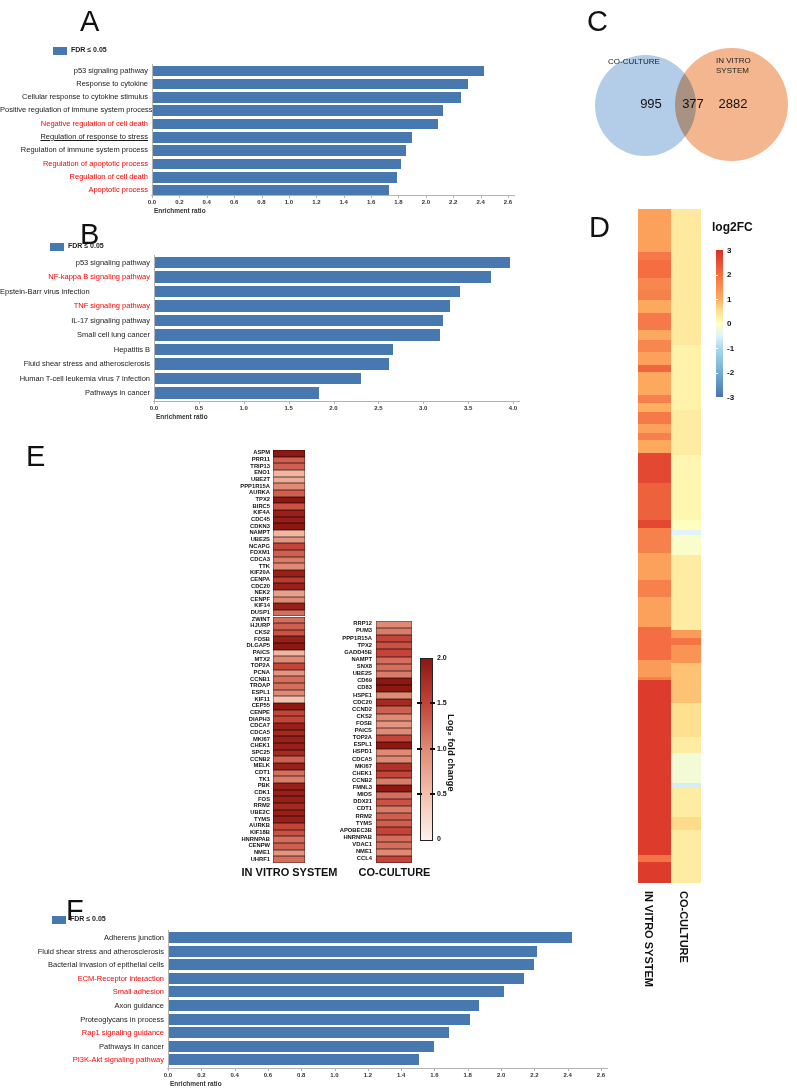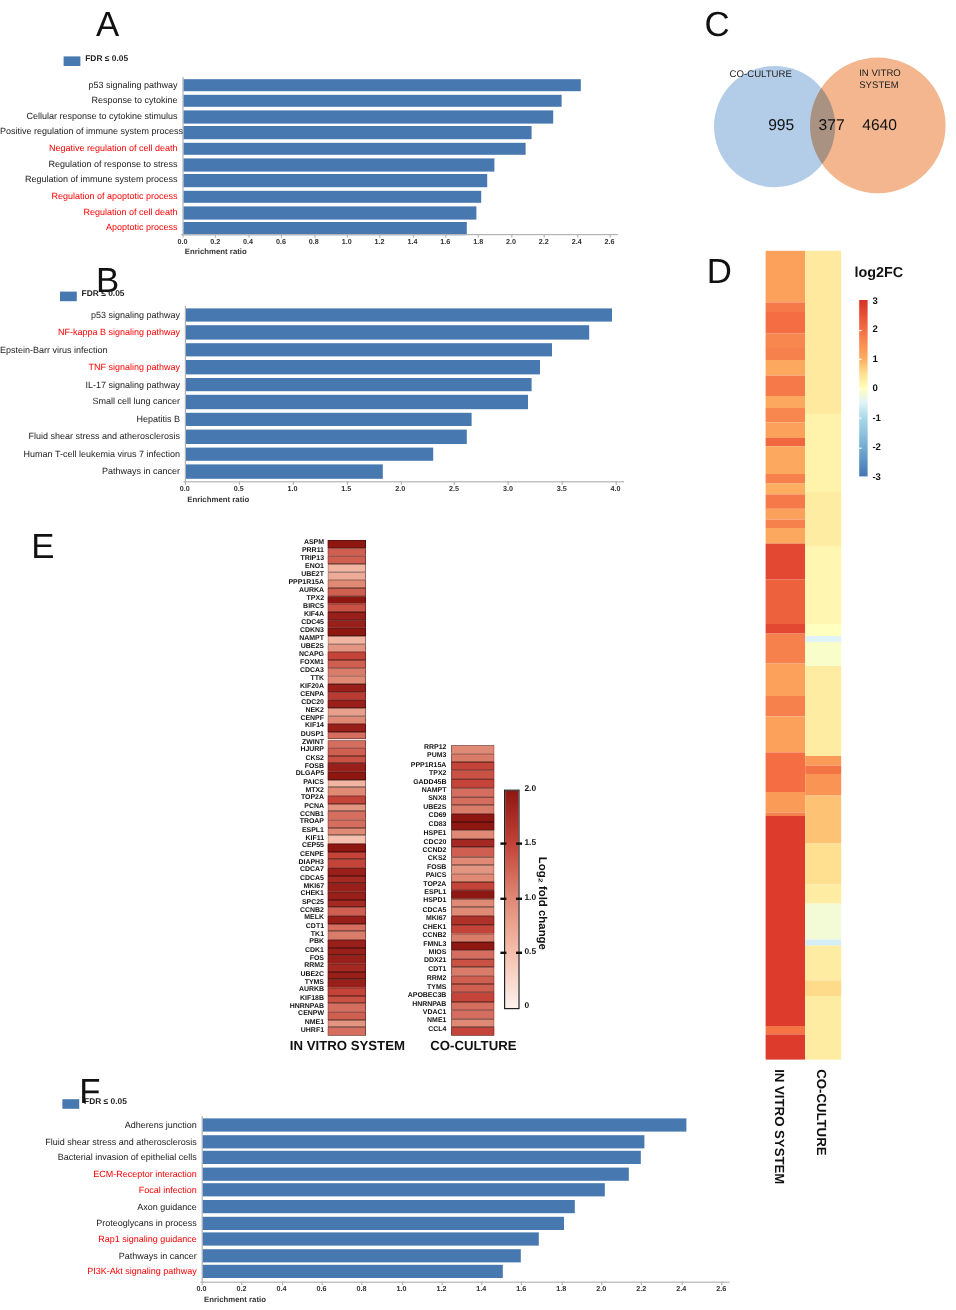--- a/index.html
+++ b/index.html
@@ -27,21 +27,21 @@
         <div style="position: absolute; left: 0px; top: 64.5px; width: 148px; height: 12.7px; line-height: 12.7px; text-align: right; font-size: 7.5px; color: rgb(26, 26, 26); white-space: nowrap;">p53 signaling pathway</div>
         <div style="position: absolute; left: 153px; top: 65.5px; width: 331.354px; height: 10.7px; background: rgb(71, 121, 176);"></div>
         <div style="position: absolute; left: 0px; top: 77.8px; width: 148px; height: 12.7px; line-height: 12.7px; text-align: right; font-size: 7.5px; color: rgb(26, 26, 26); white-space: nowrap;">Response to cytokine</div>
         <div style="position: absolute; left: 153px; top: 78.8px; width: 314.923px; height: 10.7px; background: rgb(71, 121, 176);"></div>
         <div style="position: absolute; left: 0px; top: 91.1px; width: 148px; height: 12.7px; line-height: 12.7px; text-align: right; font-size: 7.5px; color: rgb(26, 26, 26); white-space: nowrap;">Cellular response to cytokine stimulus</div>
         <div style="position: absolute; left: 153px; top: 92.1px; width: 308.077px; height: 10.7px; background: rgb(71, 121, 176);"></div>
         <div style="position: absolute; left: 0px; top: 104.4px; width: 148px; height: 12.7px; line-height: 12.7px; text-align: right; font-size: 7.5px; color: rgb(26, 26, 26); white-space: nowrap;">Positive regulation of immune system process</div>
         <div style="position: absolute; left: 153px; top: 105.4px; width: 290.277px; height: 10.7px; background: rgb(71, 121, 176);"></div>
         <div style="position: absolute; left: 0px; top: 117.7px; width: 148px; height: 12.7px; line-height: 12.7px; text-align: right; font-size: 7.5px; color: rgb(254, 0, 0); white-space: nowrap;">Negative regulation of cell death</div>
         <div style="position: absolute; left: 153px; top: 118.7px; width: 284.8px; height: 10.7px; background: rgb(71, 121, 176);"></div>
-        <div style="position: absolute; left: 0px; top: 131px; width: 148px; height: 12.7px; line-height: 12.7px; text-align: right; font-size: 7.5px; color: rgb(26, 26, 26); white-space: nowrap;">Regulation of response to stress</div>
+        <div style="position: absolute; left: 0px; top: 131px; width: 148px; height: 12.7px; line-height: 12.7px; text-align: right; font-size: 7.5px; color: rgb(26, 26, 26); white-space: nowrap; text-decoration: underline;">Regulation of response to stress</div>
         <div style="position: absolute; left: 153px; top: 132px; width: 258.785px; height: 10.7px; background: rgb(71, 121, 176);"></div>
         <div style="position: absolute; left: 0px; top: 144.3px; width: 148px; height: 12.7px; line-height: 12.7px; text-align: right; font-size: 7.5px; color: rgb(26, 26, 26); white-space: nowrap;">Regulation of immune system process</div>
         <div style="position: absolute; left: 153px; top: 145.3px; width: 253.308px; height: 10.7px; background: rgb(71, 121, 176);"></div>
         <div style="position: absolute; left: 0px; top: 157.6px; width: 148px; height: 12.7px; line-height: 12.7px; text-align: right; font-size: 7.5px; color: rgb(254, 0, 0); white-space: nowrap;">Regulation of apoptotic process</div>
         <div style="position: absolute; left: 153px; top: 158.6px; width: 247.831px; height: 10.7px; background: rgb(71, 121, 176);"></div>
         <div style="position: absolute; left: 0px; top: 170.9px; width: 148px; height: 12.7px; line-height: 12.7px; text-align: right; font-size: 7.5px; color: rgb(254, 0, 0); white-space: nowrap;">Regulation of cell death</div>
         <div style="position: absolute; left: 153px; top: 171.9px; width: 243.723px; height: 10.7px; background: rgb(71, 121, 176);"></div>
         <div style="position: absolute; left: 0px; top: 184.2px; width: 148px; height: 12.7px; line-height: 12.7px; text-align: right; font-size: 7.5px; color: rgb(254, 0, 0); white-space: nowrap;">Apoptotic process</div>
         <div style="position: absolute; left: 153px; top: 185.2px; width: 235.508px; height: 10.7px; background: rgb(71, 121, 176);"></div>
         <div style="position: absolute; left: 151px; top: 195px; width: 364px; height: 1px; background: rgb(179, 179, 179);"></div>
@@ -127,21 +127,21 @@
   </div>
 
   <div class="panel">
     <div class="plabel" style="left:587px;top:6px">C</div>
     <div class="abs" id="vennBlue" style="left: 595px; top: 55px; width: 101px; height: 101px; border-radius: 50%; mix-blend-mode: multiply; background: rgb(179, 205, 232);"></div>
     <div class="abs" id="vennOrange" style="left: 675px; top: 48px; width: 113px; height: 113px; border-radius: 50%; mix-blend-mode: multiply; background: rgb(243, 182, 143);"></div>
     <div class="abs" style="left:608px;top:57px;width:80px;font-size:8px;color:#222;">CO-CULTURE</div>
     <div class="abs" style="left:716px;top:56px;width:46px;font-size:8px;line-height:10px;color:#222;">IN VITRO SYSTEM</div>
     <div class="abs" style="left:634px;top:96px;width:34px;text-align:center;font-size:13px;color:#111;">995</div>
     <div class="abs" style="left:676px;top:96px;width:34px;text-align:center;font-size:13px;color:#111;">377</div>
-    <div class="abs" style="left:714px;top:96px;width:38px;text-align:center;font-size:13px;color:#111;">4640</div>
+    <div class="abs" style="left:714px;top:96px;width:38px;text-align:center;font-size:13px;color:#111;">2882</div>
   </div>
 
   <div class="panel">
     <div class="plabel" style="left:589px;top:212px">D</div>
     <div class="abs" style="left:712px;top:220px;font-size:12px;font-weight:700;color:#111;">log2FC</div>
     <div class="mount" id="heatD">
         <div style="position: absolute; left: 638px; top: 209px; width: 33px; height: 674px;">
           <div style="position: absolute; left: 0px; top: 0px; width: 100%; height: 43px; background: rgb(251, 161, 91);"></div>
           <div style="position: absolute; left: 0px; top: 43px; width: 100%; height: 8px; background: rgb(246, 122, 73);"></div>
           <div style="position: absolute; left: 0px; top: 51px; width: 100%; height: 18px; background: rgb(244, 109, 67);"></div>
@@ -433,21 +433,21 @@
     <div class="mount" id="chartF">
         <div style="position: absolute; left: 168px; top: 930px; width: 1px; height: 139px; background: rgb(179, 179, 179);"></div>
         <div style="position: absolute; left: 4px; top: 931px; width: 160px; height: 13px; line-height: 13px; text-align: right; font-size: 7.5px; color: rgb(26, 26, 26); white-space: nowrap;">Adherens junction</div>
         <div style="position: absolute; left: 169px; top: 932px; width: 403.023px; height: 11px; background: rgb(71, 121, 176);"></div>
         <div style="position: absolute; left: 4px; top: 944.6px; width: 160px; height: 13px; line-height: 13px; text-align: right; font-size: 7.5px; color: rgb(26, 26, 26); white-space: nowrap;">Fluid shear stress and atherosclerosis</div>
         <div style="position: absolute; left: 169px; top: 945.6px; width: 368.05px; height: 11px; background: rgb(71, 121, 176);"></div>
         <div style="position: absolute; left: 4px; top: 958.2px; width: 160px; height: 13px; line-height: 13px; text-align: right; font-size: 7.5px; color: rgb(26, 26, 26); white-space: nowrap;">Bacterial invasion of epithelial cells</div>
         <div style="position: absolute; left: 169px; top: 959.2px; width: 364.719px; height: 11px; background: rgb(71, 121, 176);"></div>
         <div style="position: absolute; left: 4px; top: 971.8px; width: 160px; height: 13px; line-height: 13px; text-align: right; font-size: 7.5px; color: rgb(254, 0, 0); white-space: nowrap;">ECM-Receptor interaction</div>
         <div style="position: absolute; left: 169px; top: 972.8px; width: 354.727px; height: 11px; background: rgb(71, 121, 176);"></div>
-        <div style="position: absolute; left: 4px; top: 985.4px; width: 160px; height: 13px; line-height: 13px; text-align: right; font-size: 7.5px; color: rgb(254, 0, 0); white-space: nowrap;">Focal infection</div>
+        <div style="position: absolute; left: 4px; top: 985.4px; width: 160px; height: 13px; line-height: 13px; text-align: right; font-size: 7.5px; color: rgb(254, 0, 0); white-space: nowrap;">Small adhesion</div>
         <div style="position: absolute; left: 169px; top: 986.4px; width: 334.742px; height: 11px; background: rgb(71, 121, 176);"></div>
         <div style="position: absolute; left: 4px; top: 999px; width: 160px; height: 13px; line-height: 13px; text-align: right; font-size: 7.5px; color: rgb(26, 26, 26); white-space: nowrap;">Axon guidance</div>
         <div style="position: absolute; left: 169px; top: 1000px; width: 309.762px; height: 11px; background: rgb(71, 121, 176);"></div>
         <div style="position: absolute; left: 4px; top: 1012.6px; width: 160px; height: 13px; line-height: 13px; text-align: right; font-size: 7.5px; color: rgb(26, 26, 26); white-space: nowrap;">Proteoglycans in process</div>
         <div style="position: absolute; left: 169px; top: 1013.6px; width: 301.435px; height: 11px; background: rgb(71, 121, 176);"></div>
         <div style="position: absolute; left: 4px; top: 1026.2px; width: 160px; height: 13px; line-height: 13px; text-align: right; font-size: 7.5px; color: rgb(254, 0, 0); white-space: nowrap;">Rap1 signaling guidance</div>
         <div style="position: absolute; left: 169px; top: 1027.2px; width: 279.785px; height: 11px; background: rgb(71, 121, 176);"></div>
         <div style="position: absolute; left: 4px; top: 1039.8px; width: 160px; height: 13px; line-height: 13px; text-align: right; font-size: 7.5px; color: rgb(26, 26, 26); white-space: nowrap;">Pathways in cancer</div>
         <div style="position: absolute; left: 169px; top: 1040.8px; width: 264.796px; height: 11px; background: rgb(71, 121, 176);"></div>
         <div style="position: absolute; left: 4px; top: 1053.4px; width: 160px; height: 13px; line-height: 13px; text-align: right; font-size: 7.5px; color: rgb(254, 0, 0); white-space: nowrap;">PI3K-Akt signaling pathway</div>

